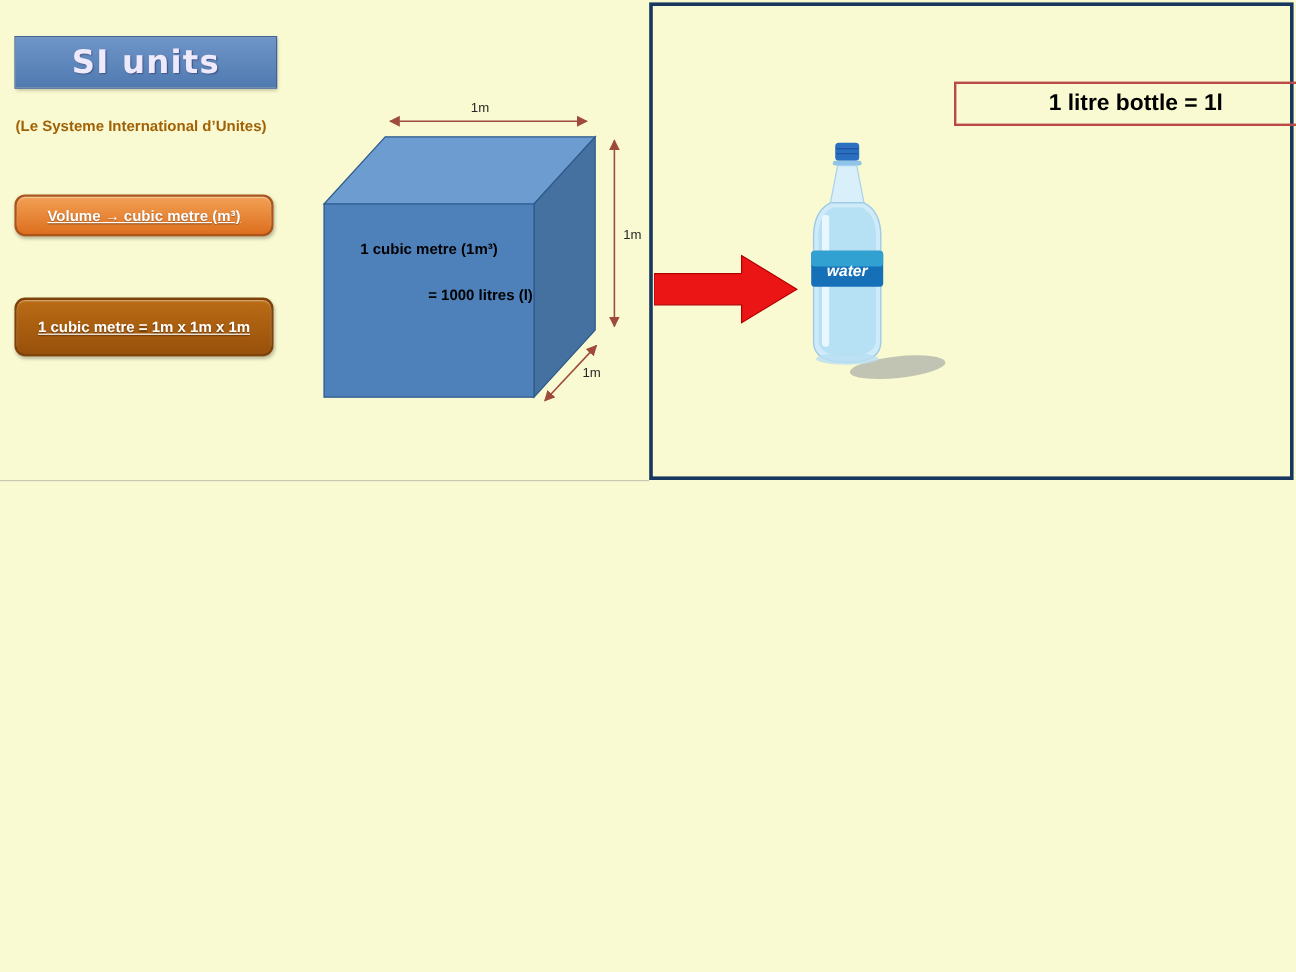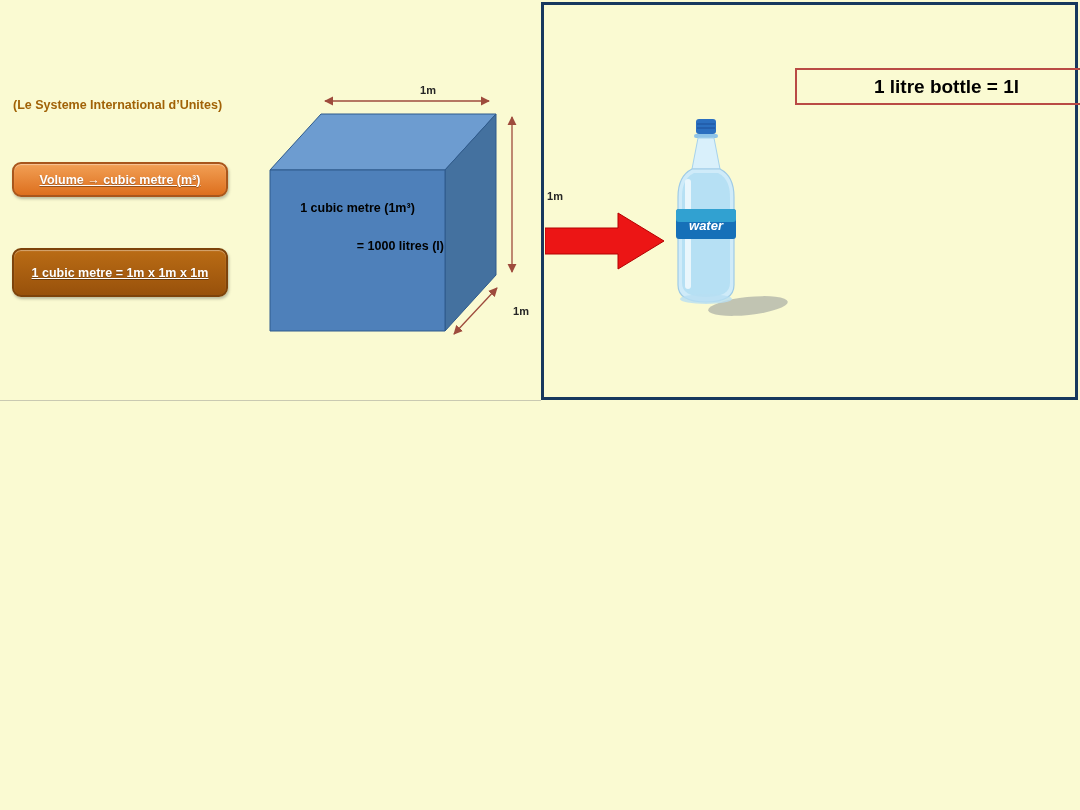--- a/index.html
+++ b/index.html
@@ -26,21 +26,21 @@
   .volume-box{left:12px;top:162px;width:216px;height:35px;
     background:linear-gradient(#f2a055,#dd6f1e);border:2px solid #a8561c;}
   .metre-box{left:12px;top:248px;width:216px;height:49px;
     background:linear-gradient(#ba6c15,#98510b);border:2px solid #7d430b;}
 
   .cube-svg{left:0;top:0;width:541px;height:400px;}
   .cube-caption{left:271px;width:173px;text-align:center;color:#000000;
     font-weight:bold;font-size:12.5px;}
   .caption1{top:201px;}
   .caption2{top:239px;text-align:right;}
-  .dim-label{font-size:11px;font-weight:bold;color:#262626;width:30px;text-align:center;margin-left:28px;}
+  .dim-label{font-size:11px;font-weight:normal;color:#262626;width:30px;text-align:center;}
 
   
   .panel{left:541px;top:2px;width:537px;height:398px;border:3px solid #17375E;
     box-sizing:border-box;}
   .panel-inner{position:relative;width:100%;height:100%;}
 
   .arrow-svg{left:1px;top:207px;width:122px;height:58px;}
   .bottle-svg{left:128px;top:112px;width:130px;height:205px;}
 
   .info-box{border:2px solid #b94a45;display:flex;align-items:center;justify-content:center;
@@ -49,20 +49,23 @@
   .box2{left:251px;top:178px;width:257px;height:74px;font-size:19px;line-height:1.32;
     padding:0 34px;}
 </style>
 </head>
 <body>
 
 <div id="page">
 
   <div class="abs slide">
 
+    <div class="abs title-box">
+      <span class="title-text">SI units</span>
+    </div>
 
     <div class="abs subtitle">(Le Systeme International d’Unites)</div>
 
     <div class="abs pill volume-box">
       <span>Volume  →  cubic metre (m³)</span>
     </div>
 
     <div class="abs pill metre-box">
       <span>1 cubic metre = 1m x 1m x 1m</span>
     </div>

